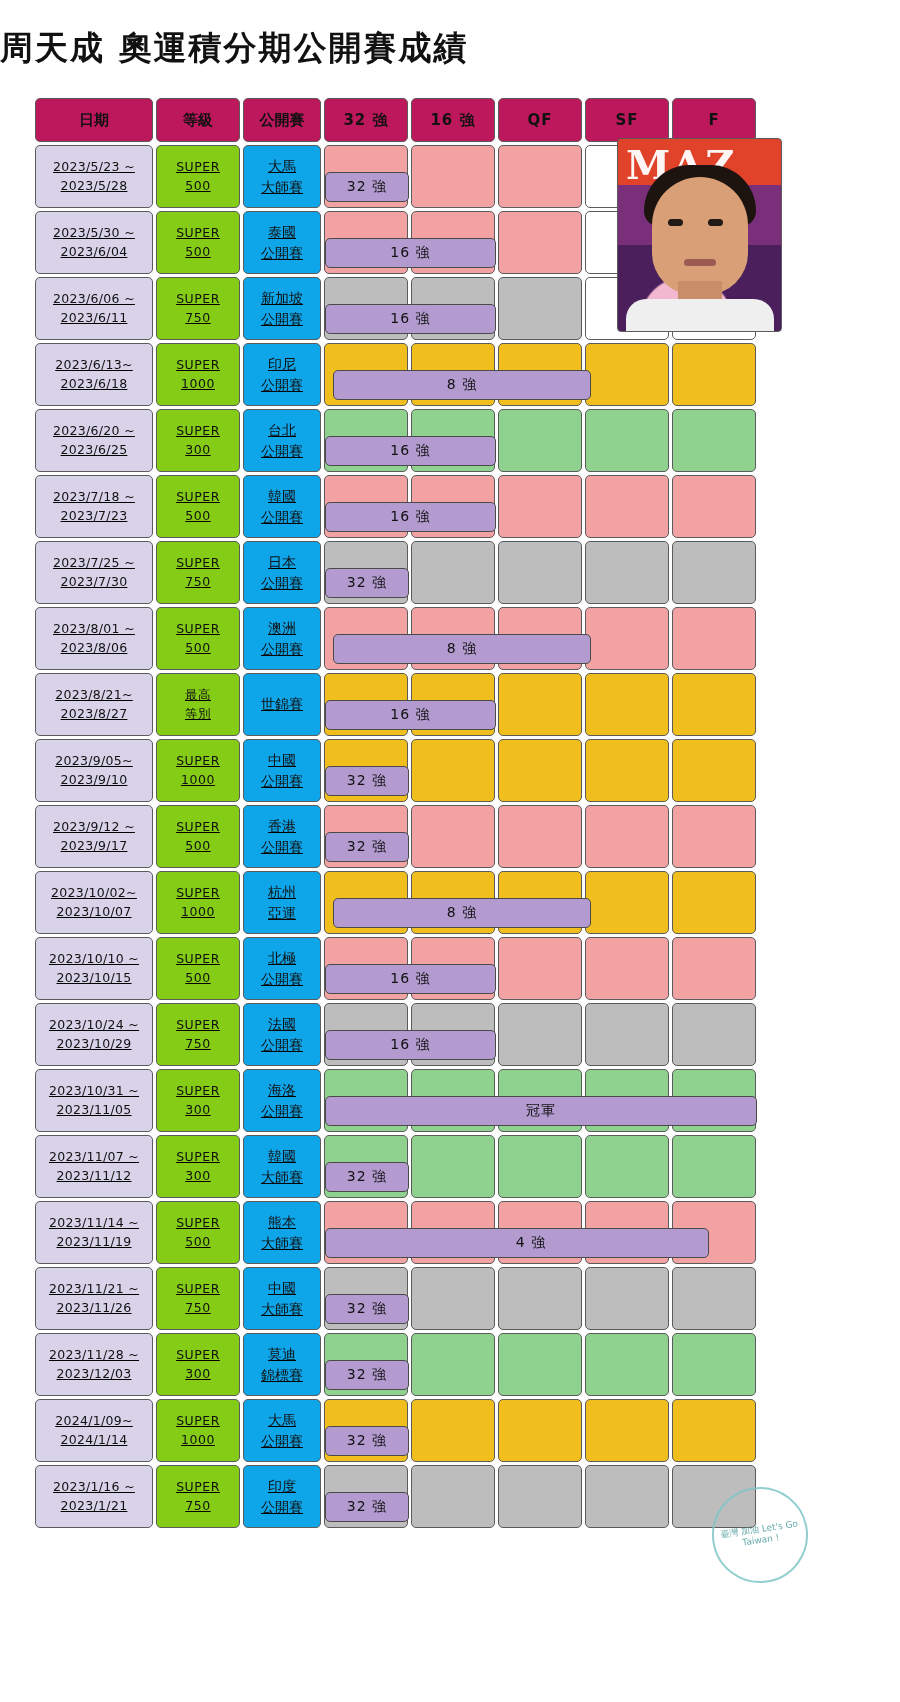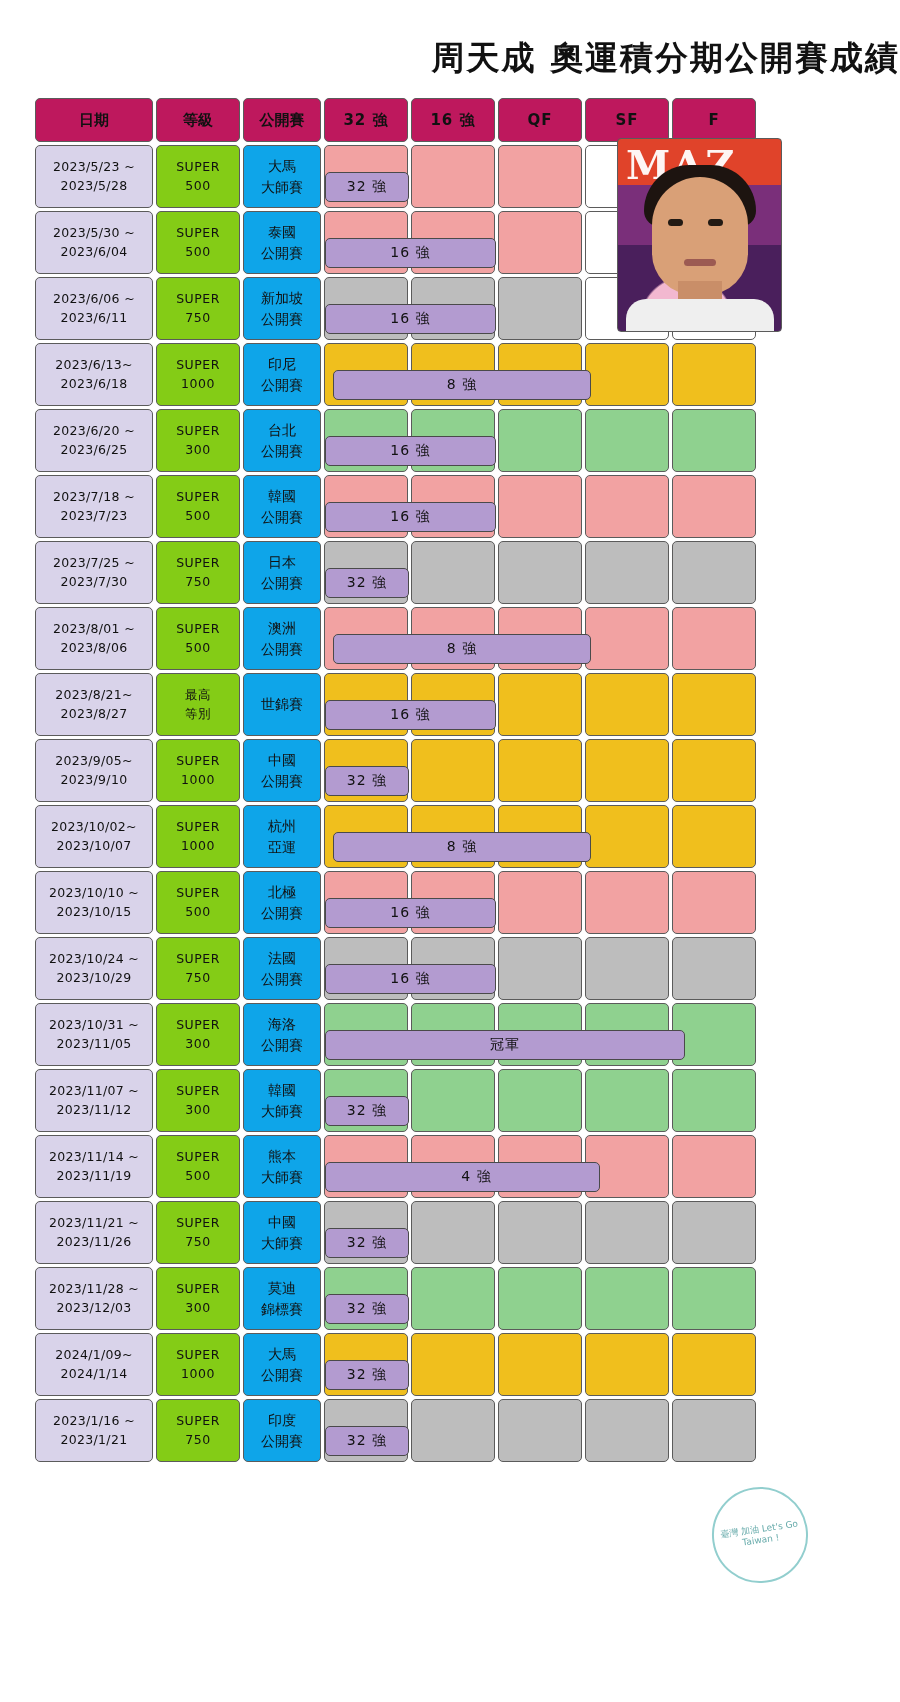--- a/index.html
+++ b/index.html
@@ -5,22 +5,22 @@
   html,body{margin:0;padding:0;}
   body{
     width:900px;height:1702px;
     background:#ffffff;
     font-family:"DejaVu Sans","Liberation Sans",sans-serif;
     -webkit-font-smoothing:antialiased;
   }
   #page{position:relative;width:900px;height:1702px;overflow:hidden;}
 
   .title{
-    position:absolute;left:0;top:36px;width:900px;
-    text-align:right;
+    position:absolute;left:0;top:26px;width:900px;
+    text-align:left;
     font-family:"DejaVu Serif","Liberation Serif",serif;
     font-size:33px;font-weight:700;color:#111;
     letter-spacing:2px;
   }
 
   table.sched{
     position:absolute;left:32px;top:95px;
     border-collapse:separate;border-spacing:3px;
     table-layout:fixed;
   }
@@ -34,21 +34,21 @@
   .c-level{width:84px;}
   .c-open{width:78px;}
   .c-round{width:84px;}
 
   thead td{
     height:44px;background:#be185d;
     font-size:15px;color:#111;font-weight:600;
   }
   thead td.rh{font-size:15px;letter-spacing:1px;}
 
-  tbody tr{height:63px;}
+  tbody tr{height:63px;text-decoration:underline;}
   td.date{
     background:#d9d3ea;font-size:12.5px;line-height:1.5;color:#111;
     letter-spacing:0.3px;
   }
   td.level{
     background:#84cc16;font-size:12.5px;line-height:1.5;color:#111;
     letter-spacing:0.5px;
   }
   td.open{
     background:#0ea5e9;font-size:14px;line-height:1.45;color:#111;
@@ -68,22 +68,22 @@
     background:#b39bd0;
     border:1px solid #4a4a4a;border-radius:5px;
     display:flex;align-items:center;justify-content:center;
     font-size:14px;color:#111;letter-spacing:1px;
     box-sizing:border-box;
     z-index:4;
   }
   .bar.s1{width:84px;}
   .bar.s2{width:171px;}
   .bar.s3{width:258px;margin-left:8px;}
-  .bar.s4{width:275px;padding-left:28px;}
-  .bar.s5{width:360px;margin-top:24px;}
+  .bar.s4{width:384px;padding-left:28px;}
+  .bar.s5{width:432px;margin-top:24px;}
 
   .photo{
     position:absolute;
     left:617px;top:138px;width:163px;height:192px;
     border:1px solid #5b5b5b;border-radius:4px;
     overflow:hidden;z-index:9;
     background:
       radial-gradient(circle at 42% 96%, #f2b8d0 0 22%, rgba(242,184,208,0) 23%),
       linear-gradient(180deg,#e0432a 0 24%, #7a2f7a 24% 55%, #4a1f5c 55% 100%);
   }
@@ -271,20 +271,32 @@
           <td class="open">中國<br>公開賽</td>
           <td class="cell y">
             <div class="bar s1">32 強</div>
           </td>
           <td class="cell y"></td>
           <td class="cell y"></td>
           <td class="cell y"></td>
           <td class="cell y"></td>
         </tr>
         <tr>
+          <td class="date">2023/9/12 ~<br>2023/9/17</td>
+          <td class="level">SUPER<br>500</td>
+          <td class="open">香港<br>公開賽</td>
+          <td class="cell p">
+            <div class="bar s1">32 強</div>
+          </td>
+          <td class="cell p"></td>
+          <td class="cell p"></td>
+          <td class="cell p"></td>
+          <td class="cell p"></td>
+        </tr>
+        <tr>
           <td class="date">2023/10/02~<br>2023/10/07</td>
           <td class="level">SUPER<br>1000</td>
           <td class="open">杭州<br>亞運</td>
           <td class="cell y">
             <div class="bar s3">8 強</div>
           </td>
           <td class="cell y"></td>
           <td class="cell y"></td>
           <td class="cell y"></td>
           <td class="cell y"></td>

